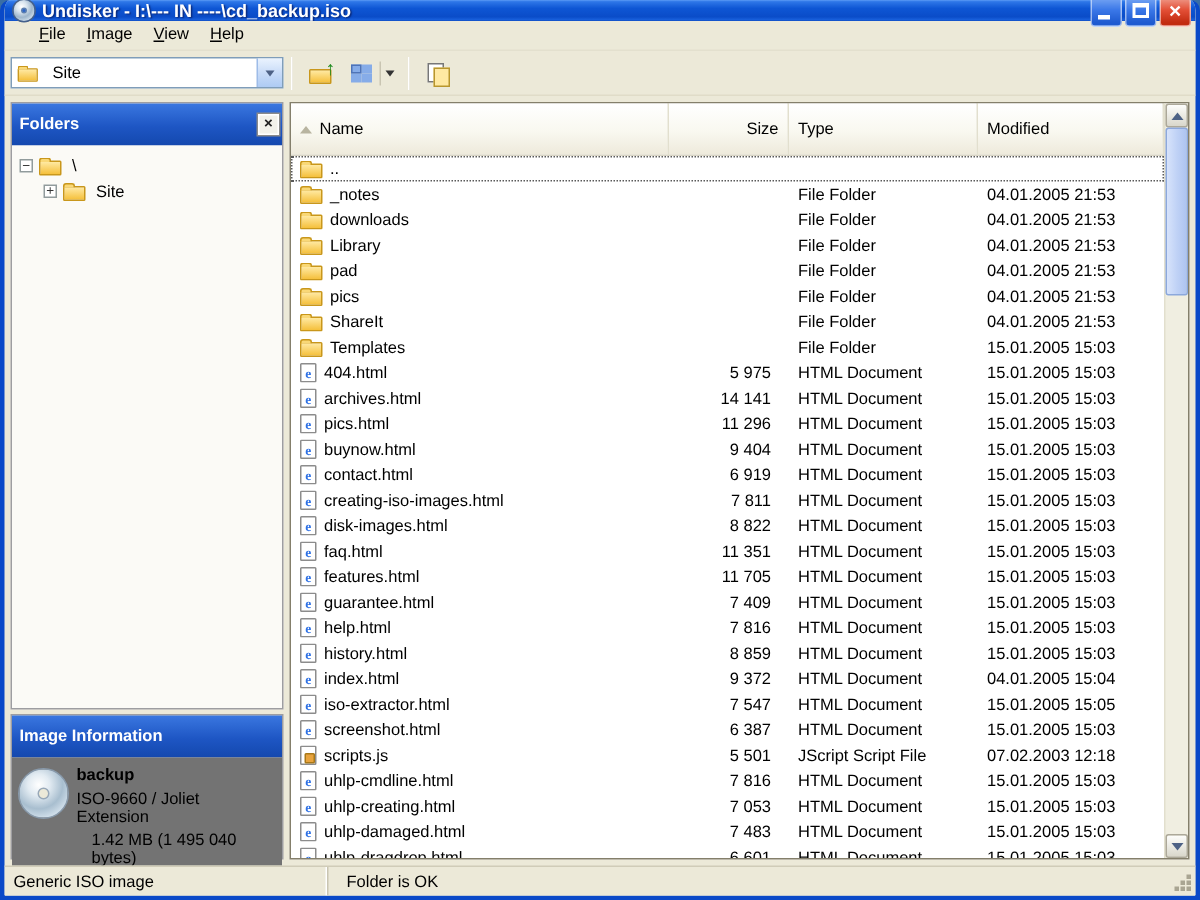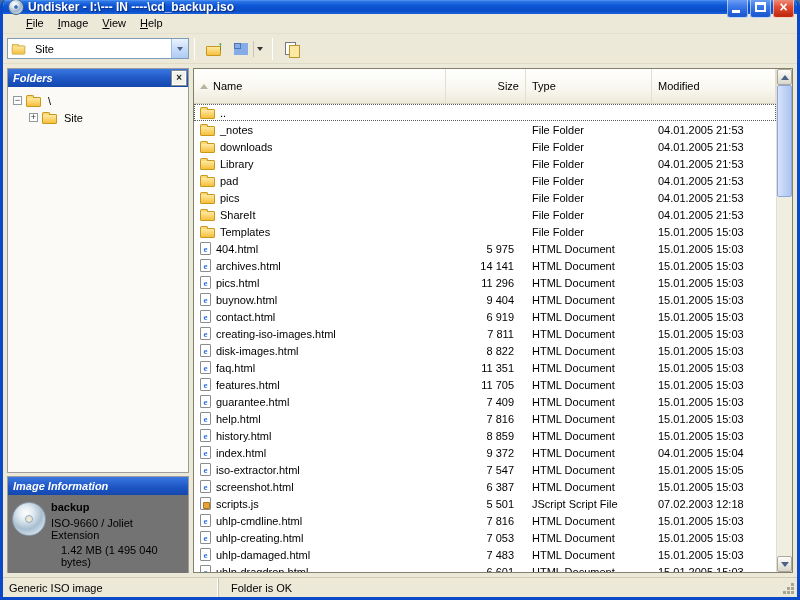--- a/index.html
+++ b/index.html
@@ -47,22 +47,22 @@
   .views-icon::before { content:""; position:absolute; left:0; top:0; width:5px; height:4px; background:#86ACE8; border:1px solid #4E74B8; box-shadow:7px 0 0 #86ACE8, 0 6px 0 #86ACE8, 7px 6px 0 #86ACE8; }
   .extract-icon { position:relative; width:15px; height:14px; }
   .extract-icon::before { content:""; position:absolute; left:0; top:0; width:9px; height:11px; background:#fff; border:1px solid #777; }
   .extract-icon::after { content:""; position:absolute; left:4px; top:3px; width:9px; height:11px; background:#FFE9A2; border:1px solid #B8962E; }
 
   
   .main { flex:1; display:flex; padding:4px; gap:4px; min-height:0; }
   .left-col { width:182px; flex:none; display:flex; flex-direction:column; gap:3px; min-height:0; }
 
   .panel { border:1px solid #9D9DA1; display:flex; flex-direction:column; min-height:0; background:#FBFAF6; }
-  .panel-header { height:18px; flex:none; display:flex; align-items:center; padding:0 2px 0 5px;
-    background:linear-gradient(180deg,#3A77E0 0%,#1E56C4 55%,#1448AE 100%); color:#fff; font-weight:bold;font-style:italic; }
+  .panel-header { height:28px; flex:none; display:flex; align-items:center; padding:0 2px 0 5px;
+    background:linear-gradient(180deg,#3A77E0 0%,#1E56C4 55%,#1448AE 100%); color:#fff; font-weight:bold; }
   .panel-header .ph-label { flex:1; }
   .panel-x { width:14px; height:14px; background:#F2F1EA; border:1px solid #FFFFFF; outline:1px solid #8A8A8A; font-size:10px; line-height:12px; text-align:center; color:#222; font-weight:bold; }
 
   .folders-panel { flex:1; }
   .tree { flex:1; padding:5px 2px; overflow:hidden; background:#FBFAF6; }
   .tree-node { height:17px; display:flex; align-items:center; }
   .expander { width:9px; height:9px; flex:none; border:1px solid #919B9C; background:#fff; font-size:9px; line-height:7px; text-align:center; color:#333; margin-right:4px; }
   .tree-label { padding:0 2px; }
 
   .info-panel { height:97px; flex:none; background:#ECE9D8; }

